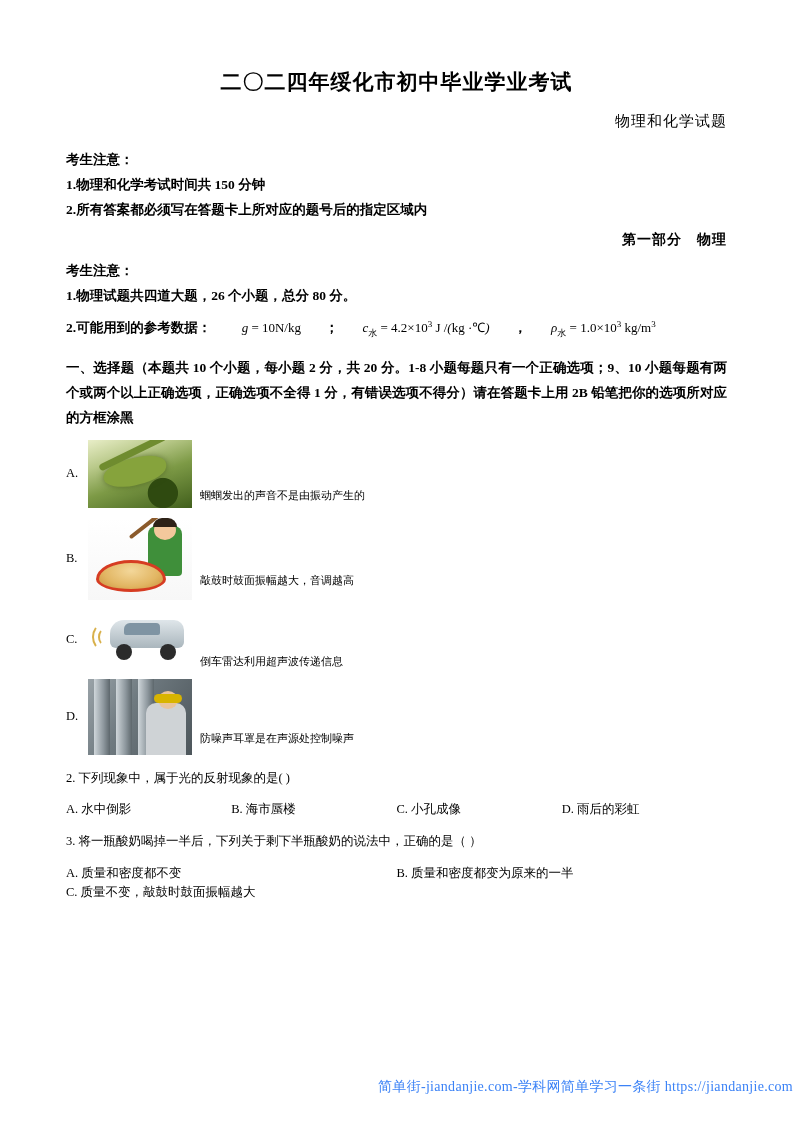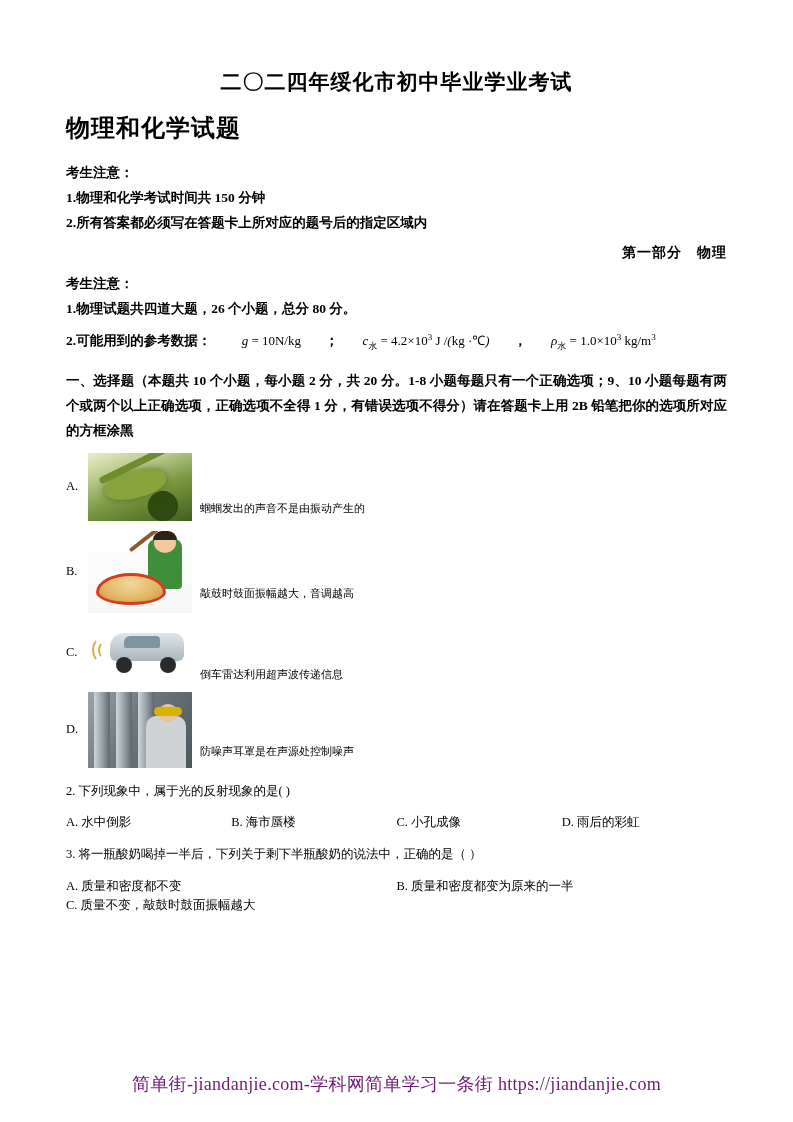--- a/index.html
+++ b/index.html
@@ -24,23 +24,23 @@
   }
   .title-main {
     text-align: center;
     font-size: 21px;
     font-weight: bold;
     letter-spacing: 1px;
     margin: 14px 0 0 0;
     font-family: "Liberation Serif", serif;
   }
   .title-sub {
-    text-align: left;
-    font-size: 24px;
-    font-weight: bold;
+    text-align: right;
+    font-size: 15px;
+    font-weight: normal;
     letter-spacing: 1px;
     margin: 16px 0 0 0;
   }
   .notice-line {
     font-size: 13.5px;
     font-weight: bold;
     margin: 0;
     line-height: 25px;
   }
   .notice-block {
@@ -114,23 +114,23 @@
     font-size: 12.5px;
   }
   .choice-grid > div { }
   .cg4 > div { width: 25%; }
   .cg2 > div { width: 50%; }
   .footer {
     position: absolute;
     left: 0;
     right: 0;
     bottom: 26px;
-    text-align: center;
-    font-size: 18px;
-    color: #701a75;
+    text-align: right;
+    font-size: 14px;
+    color: #3b82f6;
     letter-spacing: 0.3px;
   }
 
   
   .pic { position: relative; overflow: hidden; background: #cfd6c6; }
 
   
   .pic-katydid {
     width: 104px; height: 68px;
     background:

